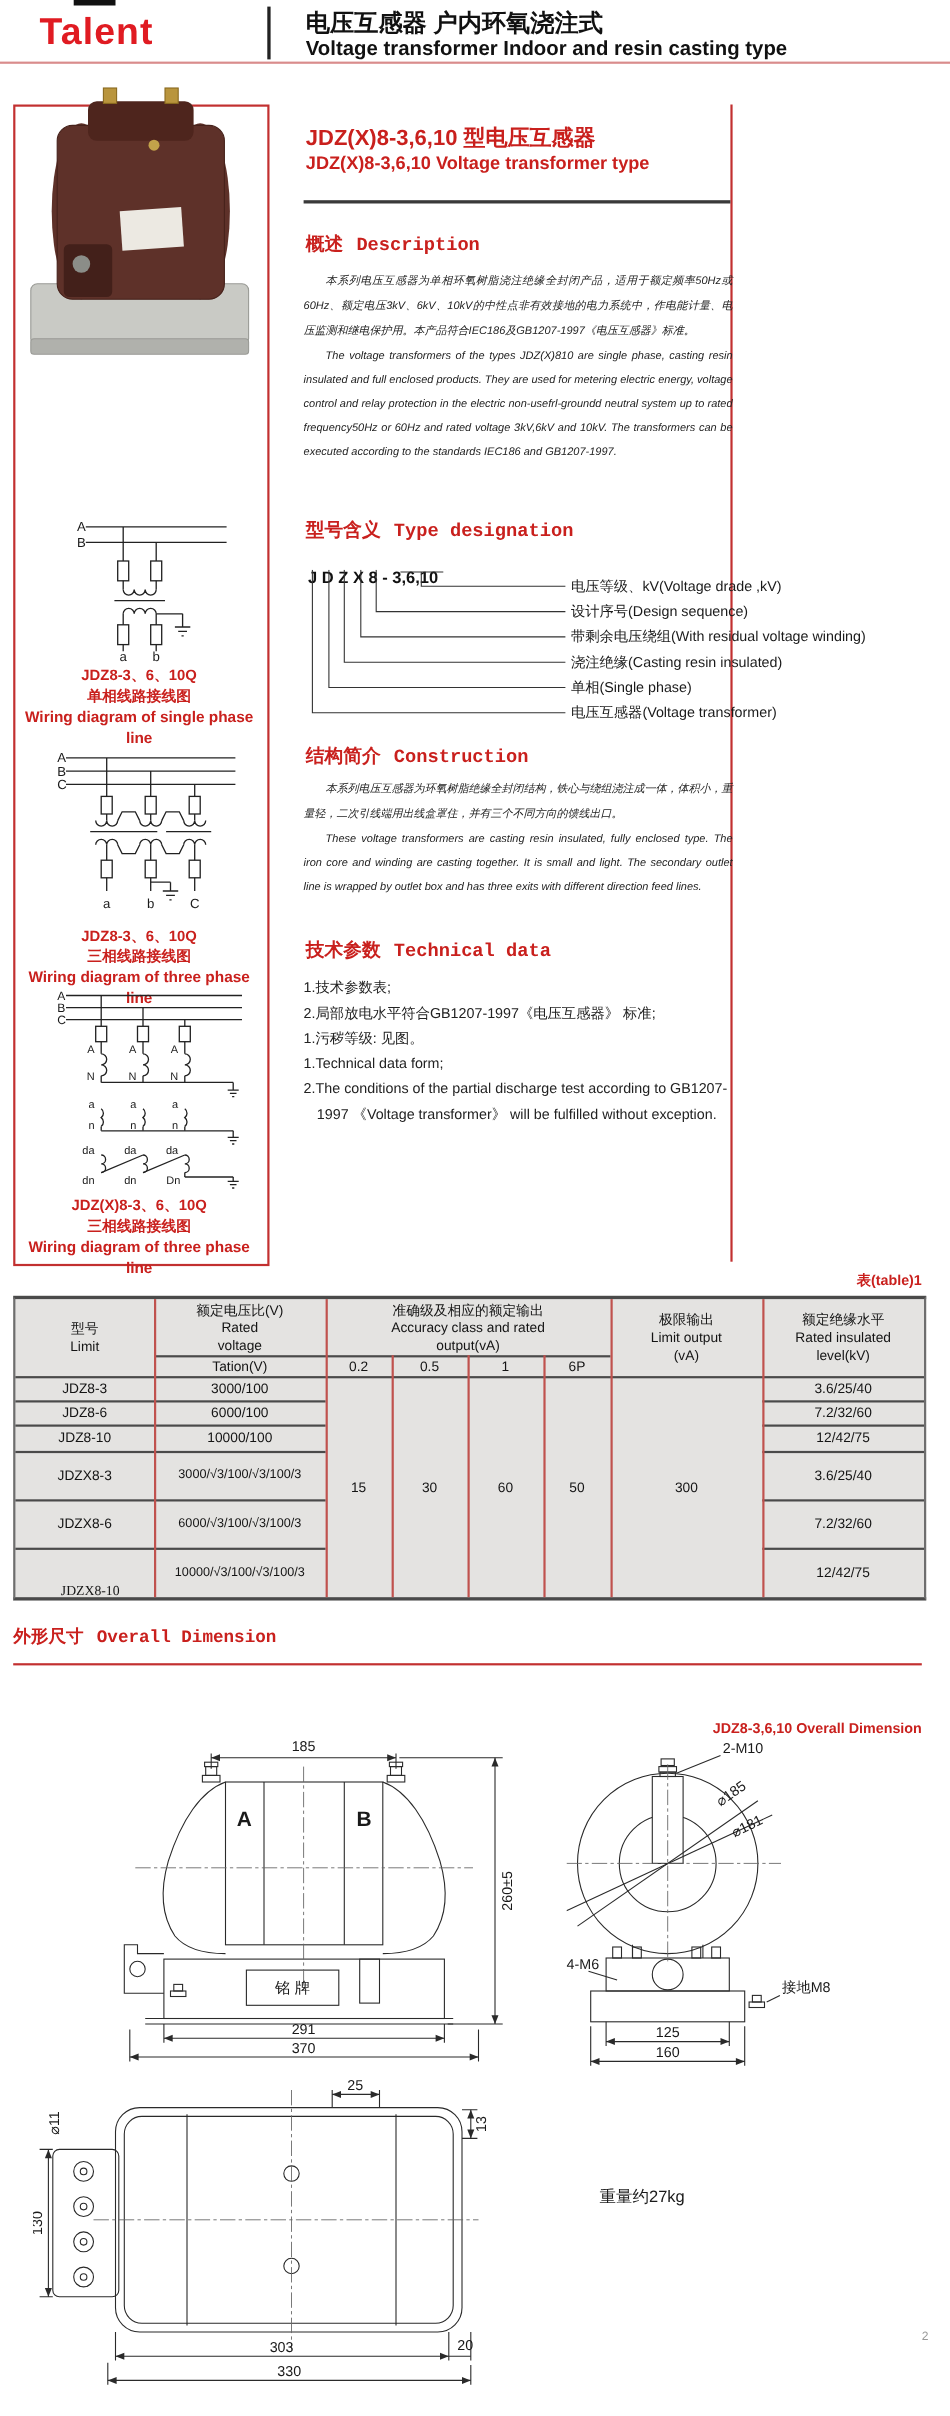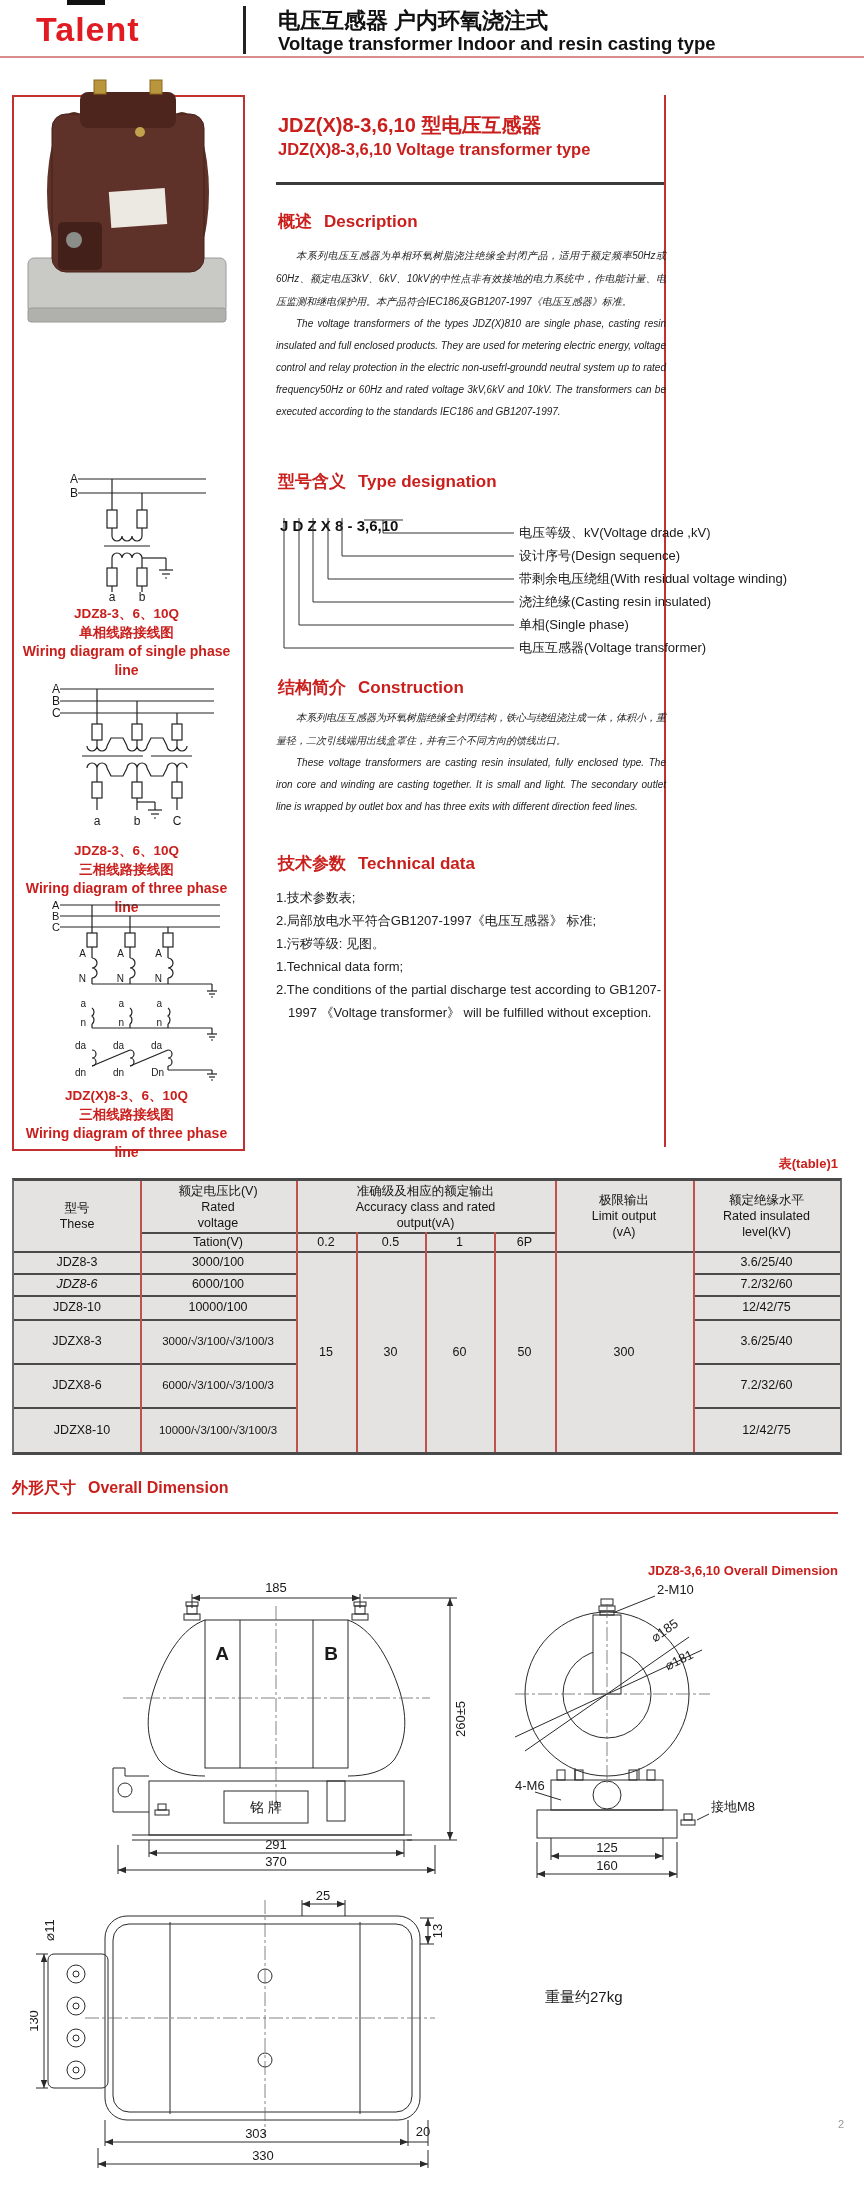--- a/index.html
+++ b/index.html
@@ -1,21 +1,21 @@
 <!DOCTYPE html>
 <html><head>
 <meta charset="utf-8">
 <style>
   html,body{margin:0;padding:0;background:#fff;}
   #page{position:relative;width:864px;height:2196px;background:#ffffff;overflow:hidden;
         font-family:"Liberation Sans","DejaVu Sans",sans-serif;color:#1a1a1a;}
   .abs{position:absolute;}
   .accent{color:#c9201d;}
   .hdg{position:absolute;font-weight:bold;color:#c9201d;font-size:17px;}
-  .hdg .en{margin-left:12px;}
+  .hdg .en{margin-left:12px;font-family:Liberation Mono, monospace;}
   .body-text{position:absolute;font-size:10px;line-height:23px;color:#222;text-align:justify;font-style:italic;}
   .body-text p{margin:0;text-indent:2em;}
   .body-text p.en{line-height:22px;}
   .cap{position:absolute;text-align:center;color:#c9201d;font-weight:bold;line-height:19px;font-size:13.5px;}
   .cap .en{font-size:14px;}
   .tbl{position:absolute;left:12px;top:1178px;width:826px;height:271px;background:#e4e3e1;
        border-top:3px solid #4a4a4a;border-bottom:3px solid #4a4a4a;border-left:2px solid #6e6e6e;border-right:2px solid #6e6e6e;box-sizing:content-box;}
   .c{position:absolute;display:flex;flex-direction:column;align-items:center;justify-content:center;
      text-align:center;font-size:12.5px;color:#141414;line-height:16px;}
   .c.sm{font-size:11.5px;}
@@ -283,21 +283,21 @@
     <div>1.Technical data form;</div>
     <div style="padding-left:12px;text-indent:-12px;">2.The conditions of the partial discharge test according to GB1207-1997 《Voltage transformer》 will be fulfilled without exception.</div>
   </div>
 
   <div class="abs accent" style="left:600px;top:1155px;width:238px;text-align:right;font-size:13px;font-weight:bold;">表(table)1</div>
 
   <div class="tbl">
 
     <div class="c" style="left:0;top:0;width:126px;height:70px;">
       <div>型号</div>
-      <div>These</div>
+      <div>Limit</div>
     </div>
     <div class="c" style="left:126px;top:0;width:156px;height:51px;">
       <div>额定电压比(V)</div>
       <div>Rated</div>
       <div>voltage</div>
     </div>
     <div class="c" style="left:126px;top:51px;width:156px;height:19px;">
       <div>Tation(V)</div>
     </div>
     <div class="c" style="left:282px;top:0;width:259px;height:51px;">
@@ -325,37 +325,37 @@
     <div class="c" style="left:679px;top:0;width:147px;height:70px;">
       <div>额定绝缘水平</div>
       <div>Rated insulated</div>
       <div>level(kV)</div>
     </div>
 
     <div class="c" style="left:0;top:70px;width:126px;height:22px;">JDZ8-3</div>
     <div class="c" style="left:126px;top:70px;width:156px;height:22px;">3000/100</div>
     <div class="c" style="left:679px;top:70px;width:147px;height:22px;">3.6/25/40</div>
 
-    <div class="c" style="left:0;top:92px;width:126px;height:22px;font-style:italic;">JDZ8-6</div>
+    <div class="c" style="left:0;top:92px;width:126px;height:22px;">JDZ8-6</div>
     <div class="c" style="left:126px;top:92px;width:156px;height:22px;">6000/100</div>
     <div class="c" style="left:679px;top:92px;width:147px;height:22px;">7.2/32/60</div>
 
     <div class="c" style="left:0;top:114px;width:126px;height:24px;">JDZ8-10</div>
     <div class="c" style="left:126px;top:114px;width:156px;height:24px;">10000/100</div>
     <div class="c" style="left:679px;top:114px;width:147px;height:24px;">12/42/75</div>
 
     <div class="c" style="left:0;top:138px;width:126px;height:44px;">JDZX8-3</div>
     <div class="c sm" style="left:126px;top:138px;width:156px;height:44px;">3000/√3/100/√3/100/3</div>
     <div class="c" style="left:679px;top:138px;width:147px;height:44px;">3.6/25/40</div>
 
     <div class="c" style="left:0;top:182px;width:126px;height:44px;">JDZX8-6</div>
     <div class="c sm" style="left:126px;top:182px;width:156px;height:44px;">6000/√3/100/√3/100/3</div>
     <div class="c" style="left:679px;top:182px;width:147px;height:44px;">7.2/32/60</div>
 
-    <div class="c" style="left:0;top:226px;width:136px;height:45px;">JDZX8-10</div>
+    <div class="c" style="left:0;top:242px;width:136px;height:45px;font-family:Liberation Serif, serif;">JDZX8-10</div>
     <div class="c sm" style="left:126px;top:226px;width:156px;height:45px;">10000/√3/100/√3/100/3</div>
     <div class="c" style="left:679px;top:226px;width:147px;height:45px;">12/42/75</div>
 
     <div class="c" style="left:282px;top:70px;width:60px;height:201px;">15</div>
     <div class="c" style="left:342px;top:70px;width:69px;height:201px;">30</div>
     <div class="c" style="left:411px;top:70px;width:69px;height:201px;">60</div>
     <div class="c" style="left:480px;top:70px;width:61px;height:201px;">50</div>
     <div class="c" style="left:541px;top:70px;width:138px;height:201px;">300</div>
 
     <div class="hl" style="left:0;top:70px;width:826px;"></div>

